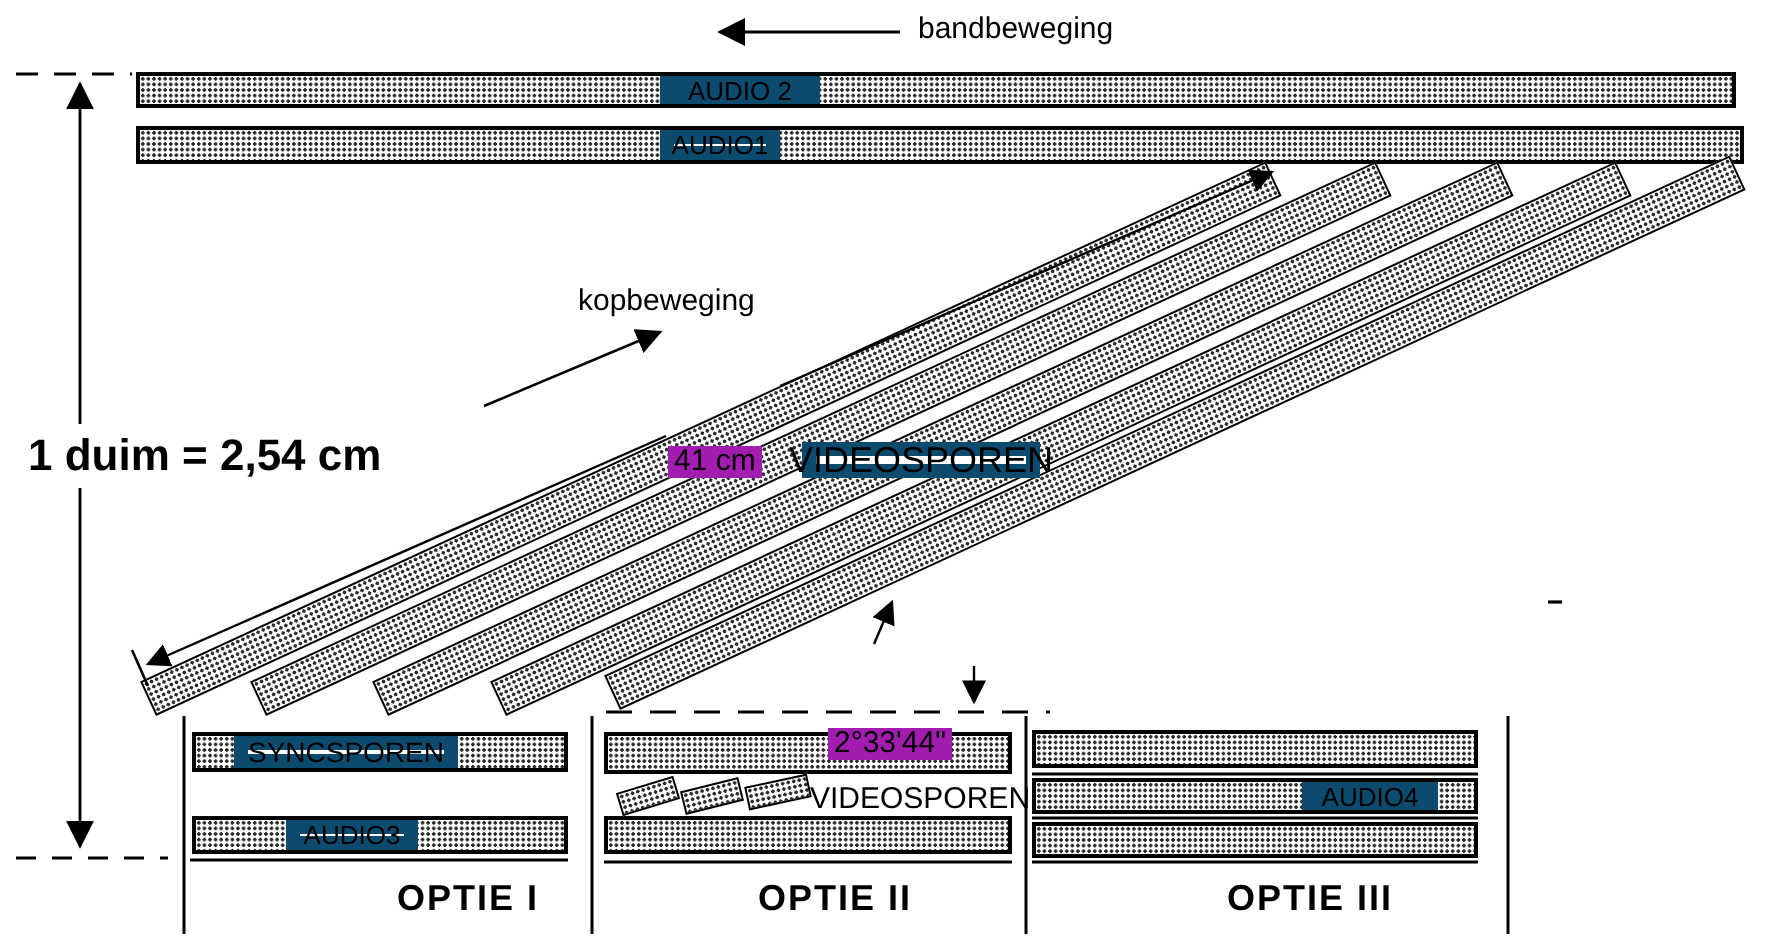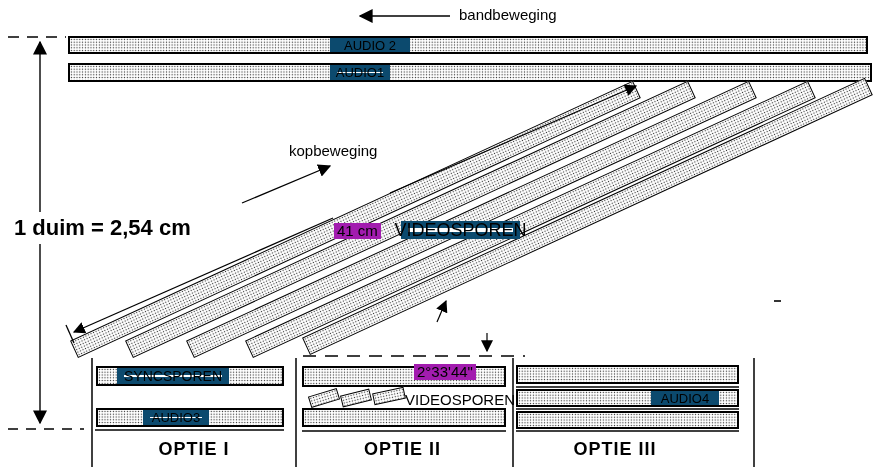--- a/index.html
+++ b/index.html
@@ -22,21 +22,21 @@
   }
   .tlabel{
     position:absolute;background:#fff;border:7px solid #0c4a6e;box-sizing:border-box;
     font-size:13px;line-height:13px;text-align:center;white-space:nowrap;
     display:flex;align-items:center;justify-content:center;z-index:30;
   }
   .ann{position:absolute;font-size:15px;line-height:16px;white-space:nowrap;z-index:40;}
   .ann.bg{background:#a21caf;padding:0 3px;margin-top:39px;}
   .caption{
     position:absolute;font-size:18px;font-weight:bold;text-align:center;
-    letter-spacing:1px;z-index:40;
+    letter-spacing:1px;z-index:40;padding-left:40px;
   }
   .scale-note{
     position:absolute;font-size:22px;font-weight:bold;background:#fff;
     padding:3px 4px;z-index:40;white-space:nowrap;
   }
   svg.overlay{position:absolute;left:0;top:0;z-index:20;pointer-events:none;}
 </style>
 </head>
 <body>
 
@@ -113,16 +113,16 @@
   <div class="tlabel" style="left:651px;top:391px;width:68px;height:14px;">AUDIO4</div>
 
   <div class="ann" style="left:459px;top:7px;">bandbeweging</div>
   <div class="ann" style="left:289px;top:143px;">kopbeweging</div>
   <div class="ann bg" style="left:334px;top:184px;">41 cm</div>
   <div class="ann bg" style="left:414px;top:325px;">2°33'44"</div>
   <div class="ann" style="left:405px;top:392px;">VIDEOSPOREN</div>
   <div class="scale-note" style="left:10px;top:212px;">1 duim = 2,54 cm</div>
 
   <div class="caption" style="left:92px;top:439px;width:204px;">OPTIE I</div>
-  <div class="caption" style="left:304px;top:439px;width:197px;">OPTIE II</div>
+  <div class="caption" style="left:279px;top:439px;width:197px;">OPTIE II</div>
   <div class="caption" style="left:505px;top:439px;width:220px;">OPTIE III</div>
 
 </div>
 
 </body></html>

